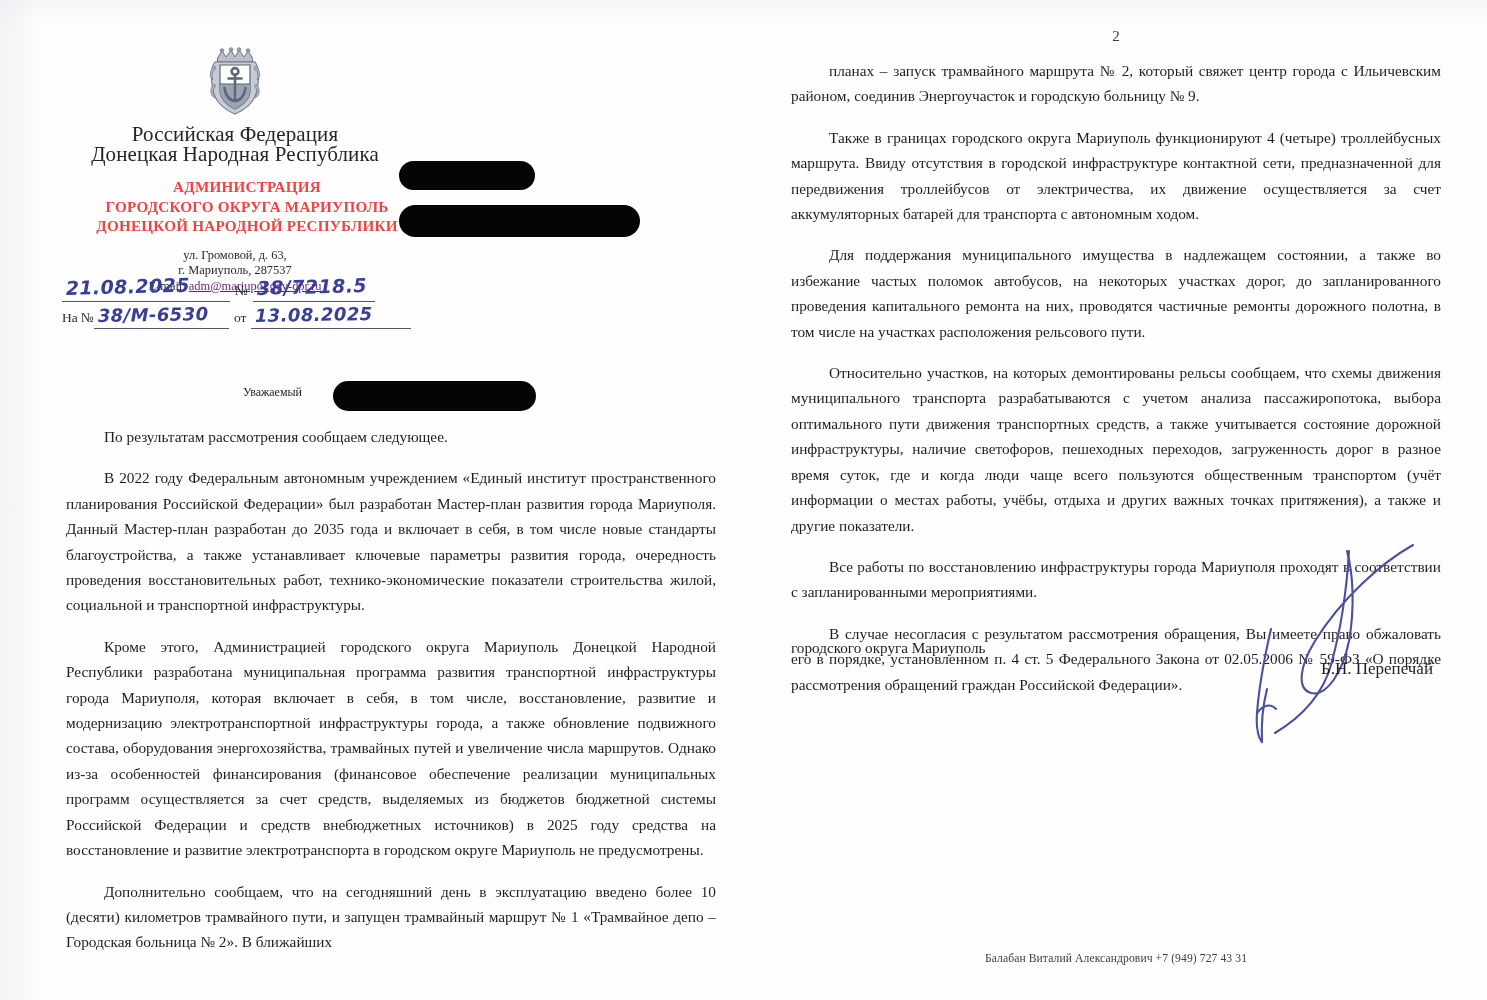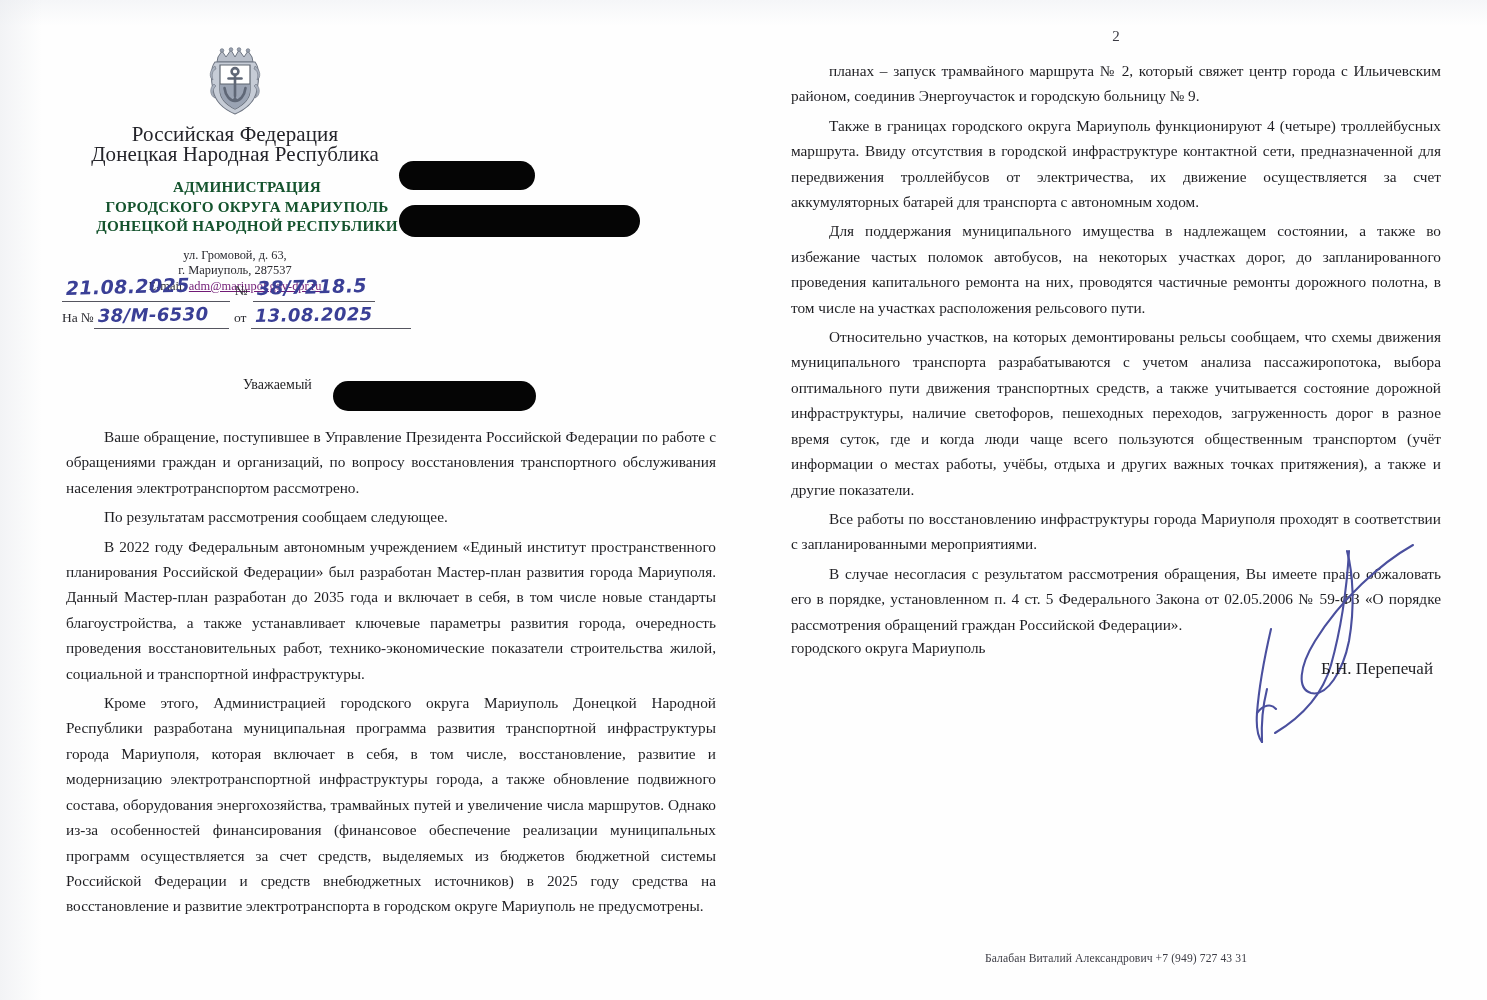--- a/index.html
+++ b/index.html
@@ -37,21 +37,21 @@
   }
   .emblem{
     width:58px;height:70px;margin:0 auto 8px auto;display:block;
   }
   .lh-line{
     font-size:21px;line-height:20px;letter-spacing:.1px;color:#24242a;
   }
   .lh-title{
     margin-top:13px;
     font-weight:bold;font-size:15.2px;line-height:19.5px;
-    letter-spacing:.2px;color:#14532d;margin-left:24px;
+    letter-spacing:.2px;color:#ef4444;margin-left:24px;
   }
   .lh-addr{
     margin-top:12px;
     font-size:12.4px;line-height:15.6px;color:#2a2a30;
   }
   .lh-mail a, .lh-mail span.mail{
     text-decoration:underline;color:#701a75;
   }
 
   
@@ -87,22 +87,22 @@
   
   .redact{
     position:absolute;background:#050505;border-radius:40px;
   }
   #redact-addressee-1{left:399px;top:161px;width:136px;height:29px;}
   #redact-addressee-2{left:399px;top:205px;width:241px;height:32px;}
   #redact-salutation{left:333px;top:381px;width:203px;height:30px;}
 
   
   .salutation{
-    position:absolute;left:243px;top:377px;
-    font-size:14px;color:#1d1d20;
+    position:absolute;left:243px;top:385px;
+    font-size:12px;color:#1d1d20;
   }
 
   
   .body-left{
     position:absolute;left:66px;top:424px;width:650px;
   }
   .body-right{
     position:absolute;left:46px;top:58px;width:650px;
   }
   .page-num{
@@ -112,21 +112,21 @@
   p.para{
     margin:0;
     text-align:justify;
     text-justify:inter-word;
     font-size:15.3px;
     line-height:25.4px;
     text-indent:38px;
     color:#1e1e22;
     hyphens:none;
   }
-  p.para + p.para{margin-top:4px;}
+  p.para + p.para{margin-top:16px;}
 
   
   .sign-block{
     position:absolute;left:46px;top:637px;width:660px;
   }
   .sign-role{
     font-size:15.2px;line-height:22px;color:#1e1e22;
   }
   .sign-name{
     position:absolute;right:18px;top:22px;
@@ -223,24 +223,24 @@
         <div class="ref-fill w4">
           <span class="hand h2">13.08.2025</span>
         </div>
       </div>
     </div>
 
     <div class="salutation">Уважаемый</div>
     <div class="redact" id="redact-salutation"></div>
 
     <div class="body-left">
-      <p class="para">Ваше обращение, поступившее в Управление Президента Российской Федерации по работе с обращениями граждан и организаций, по вопросу восстановления транспортного обслуживания населения электротранспортом рассмотрено.</p>
       <p class="para">По результатам рассмотрения сообщаем следующее.</p>
       <p class="para">В 2022 году Федеральным автономным учреждением «Единый институт пространственного планирования Российской Федерации» был разработан Мастер-план развития города Мариуполя. Данный Мастер-план разработан до 2035 года и включает в себя, в том числе новые стандарты благоустройства, а также устанавливает ключевые параметры развития города, очередность проведения восстановительных работ, технико-экономические показатели строительства жилой, социальной и транспортной инфраструктуры.</p>
       <p class="para">Кроме этого, Администрацией городского округа Мариуполь Донецкой Народной Республики разработана муниципальная программа развития транспортной инфраструктуры города Мариуполя, которая включает в себя, в том числе, восстановление, развитие и модернизацию электротранспортной инфраструктуры города, а также обновление подвижного состава, оборудования энергохозяйства, трамвайных путей и увеличение числа маршрутов. Однако из-за особенностей финансирования (финансовое обеспечение реализации муниципальных программ осуществляется за счет средств, выделяемых из бюджетов бюджетной системы Российской Федерации и средств внебюджетных источников) в 2025 году средства на восстановление и развитие электротранспорта в городском округе Мариуполь не предусмотрены.</p>
+      <p class="para">Дополнительно сообщаем, что на сегодняшний день в эксплуатацию введено более 10 (десяти) километров трамвайного пути, и запущен трамвайный маршрут № 1 «Трамвайное депо – Городская больница № 2». В ближайших</p>
     </div>
   </div>
 
   <div class="col col-right">
 
     <div class="page-num">2</div>
 
     <div class="body-right">
       <p class="para">планах – запуск трамвайного маршрута № 2, который свяжет центр города с Ильичевским районом, соединив Энергоучасток и городскую больницу № 9.</p>
       <p class="para">Также в границах городского округа Мариуполь функционируют 4 (четыре) троллейбусных маршрута. Ввиду отсутствия в городской инфраструктуре контактной сети, предназначенной для передвижения троллейбусов от электричества, их движение осуществляется за счет аккумуляторных батарей для транспорта с автономным ходом.</p>

